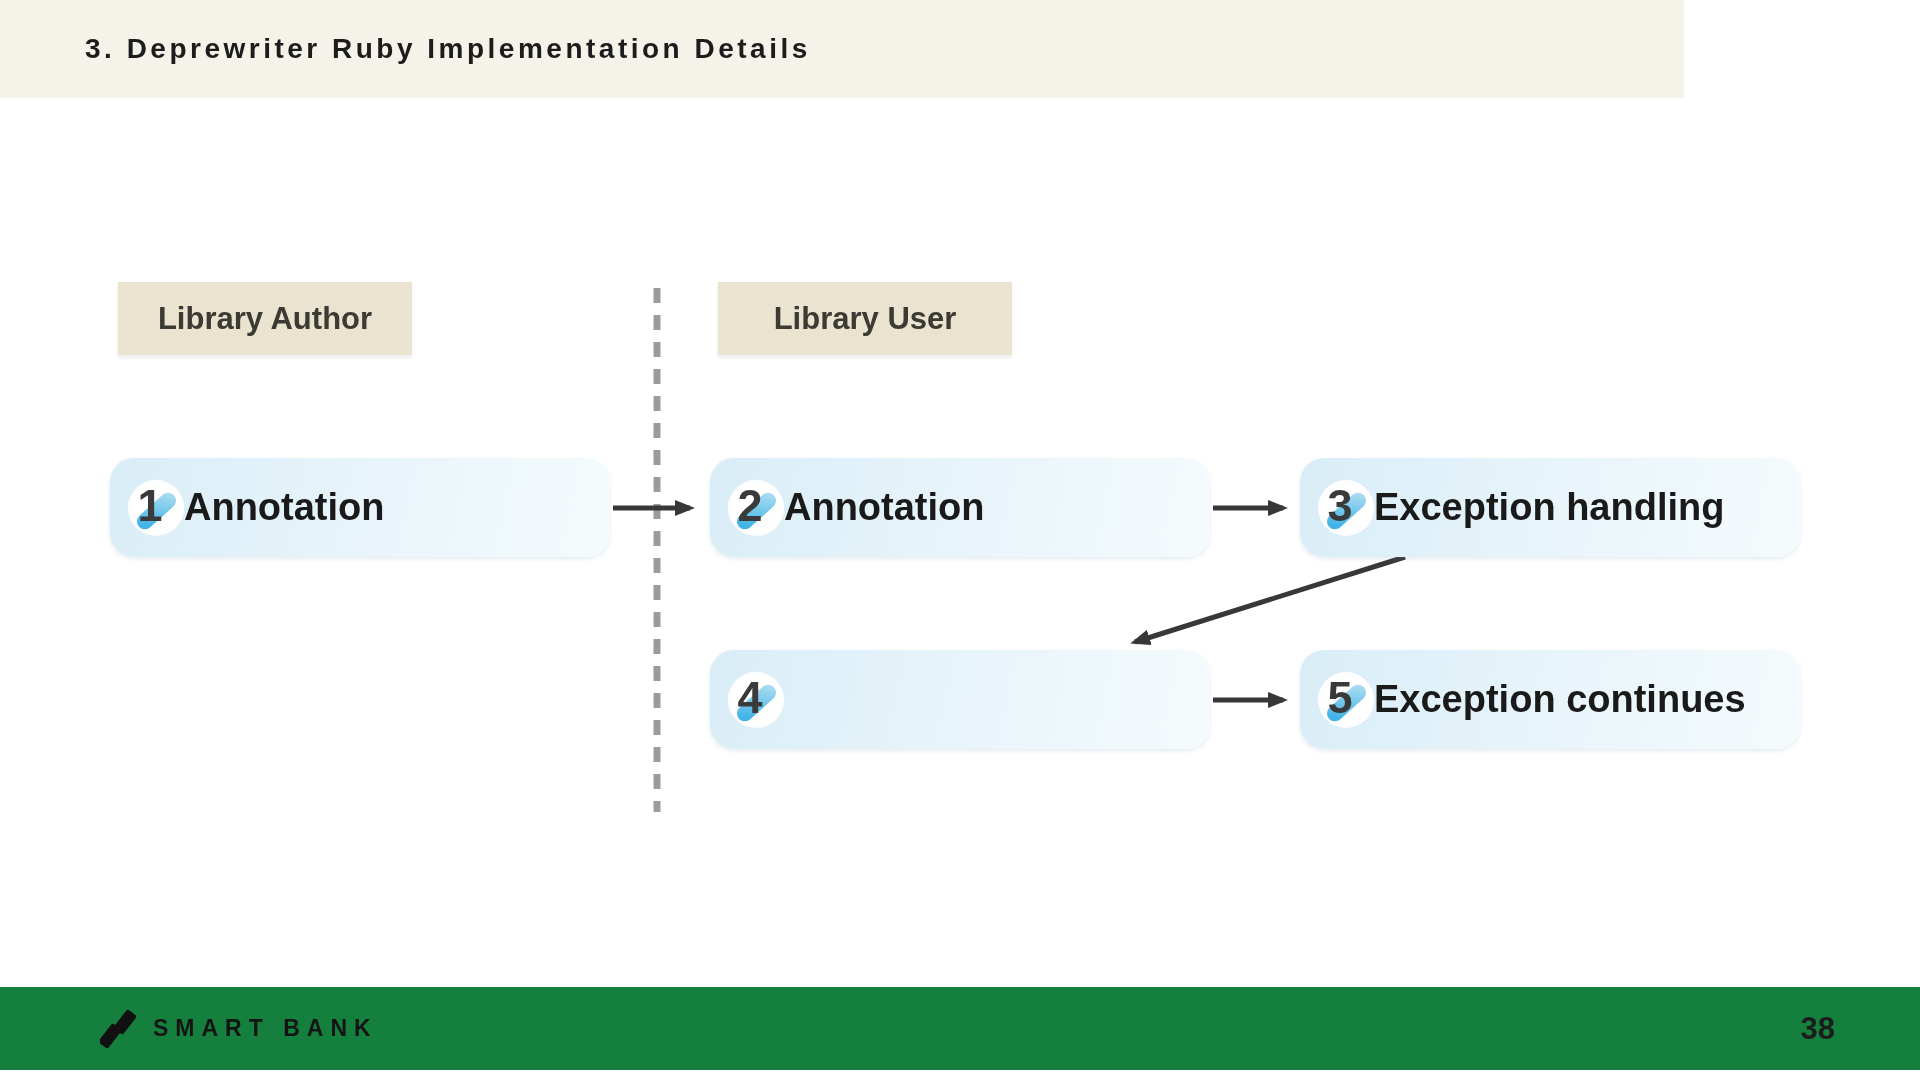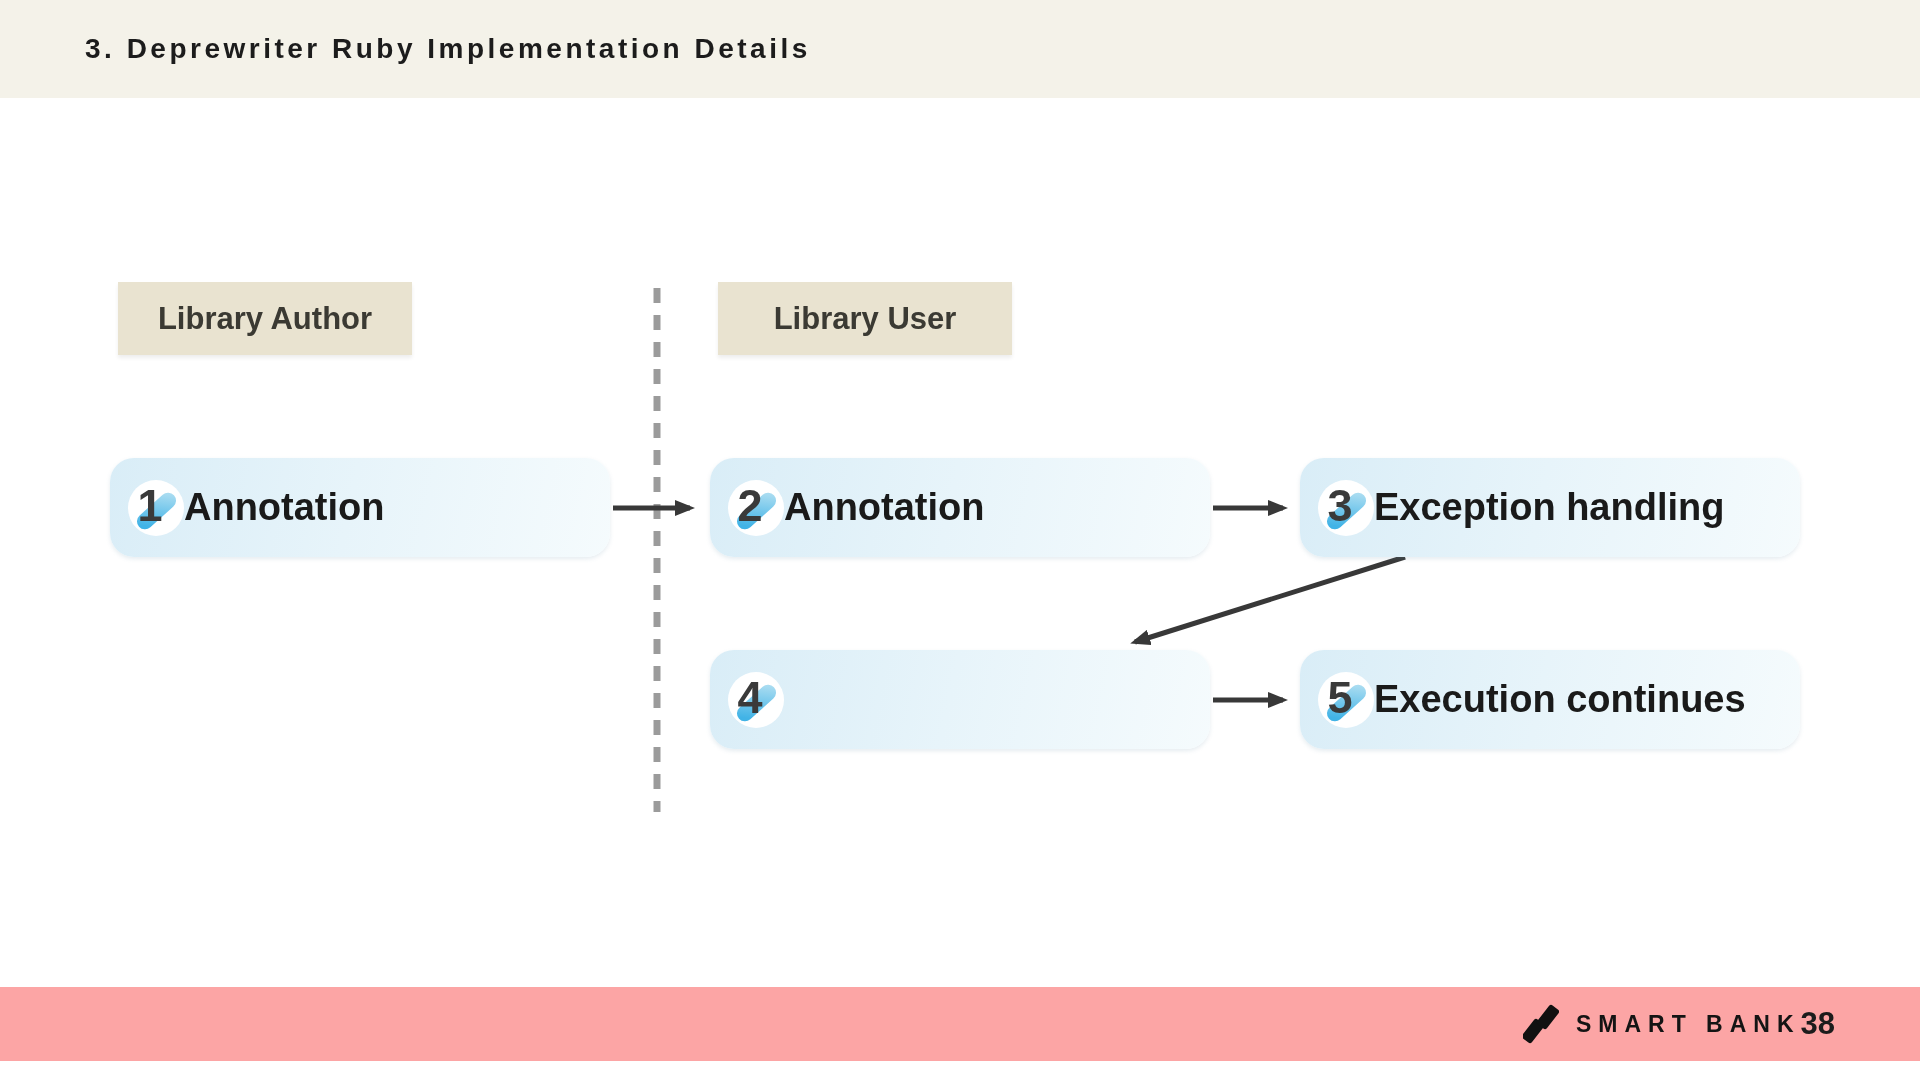--- a/index.html
+++ b/index.html
@@ -2,21 +2,21 @@
 <html><head>
 <meta charset="utf-8">
 <style>
   html,body{margin:0;padding:0;background:#e8e8e8;}
   .slide{
     position:relative;width:1920px;height:1080px;background:#ffffff;
     font-family:"Liberation Sans",sans-serif;overflow:hidden;
   }
   
   .topbar{
-    position:absolute;left:0;top:0;width:1920px;height:98px;
+    position:absolute;left:0;top:0;width:1684px;height:98px;
     background:#f4f2e9;display:flex;align-items:center;
   }
   .topbar-title{
     margin-left:85px;font-size:28px;font-weight:700;letter-spacing:3.5px;
     color:#1c1c1c;
   }
   
   .slide-title{
     position:absolute;left:0;top:160px;width:1920px;text-align:center;
     font-size:55px;line-height:66px;font-weight:700;color:#3d3d3d;margin:0;
@@ -56,22 +56,22 @@
   .badge-num{
     position:absolute;inset:0;display:flex;align-items:center;justify-content:center;
     padding-right:12px;padding-bottom:4px;
     font-size:45px;font-weight:800;color:#3a3a3a;
   }
   .step-label{
     font-size:38px;font-weight:700;color:#1a1a1a;white-space:nowrap;
   }
   
   .footer{
-    position:absolute;left:0;top:987px;width:1920px;height:74px;background:#fca5a5;
-    display:flex;align-items:center;justify-content:flex-end;
+    position:absolute;left:0;top:987px;width:1920px;height:83px;background:#15803d;
+    display:flex;align-items:center;justify-content:space-between;
   }
   .brand{display:flex;align-items:center;margin-left:100px;gap:17px;}
   .brand-name{font-size:23px;font-weight:800;letter-spacing:7px;color:#141414;}
   .page-number{margin-right:85px;font-size:31px;font-weight:700;color:#1c1c1c;}
 </style>
 </head>
 <body>
 
 <div class="slide">
 
@@ -129,21 +129,21 @@
       <span class="swoosh"></span>
       <span class="badge-num">4</span>
     </span>
   </div>
 
   <div class="step-box row2 col3">
     <span class="badge">
       <span class="swoosh"></span>
       <span class="badge-num">5</span>
     </span>
-    <span class="step-label">Execution continues</span>
+    <span class="step-label">Exception continues</span>
   </div>
 
   <footer class="footer">
     <div class="brand">
       <svg width="36" height="42" viewBox="0 0 36 42" xmlns="http://www.w3.org/2000/svg">
         <rect x="4" y="16" width="12" height="24" rx="2.5" fill="#111111" transform="rotate(38 10 28)"></rect>
         <rect x="19" y="2" width="12" height="24" rx="2.5" fill="#111111" transform="rotate(38 25 14)"></rect>
       </svg>
       <span class="brand-name">SMART BANK</span>
     </div>

